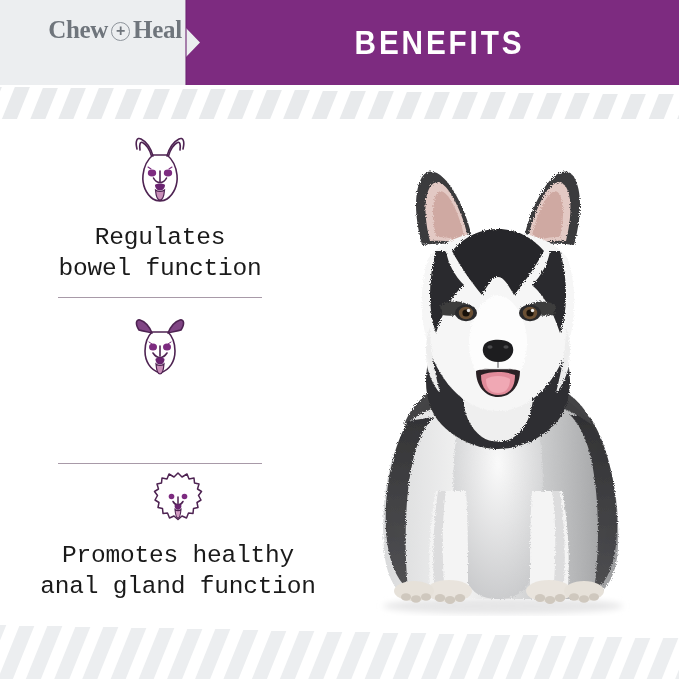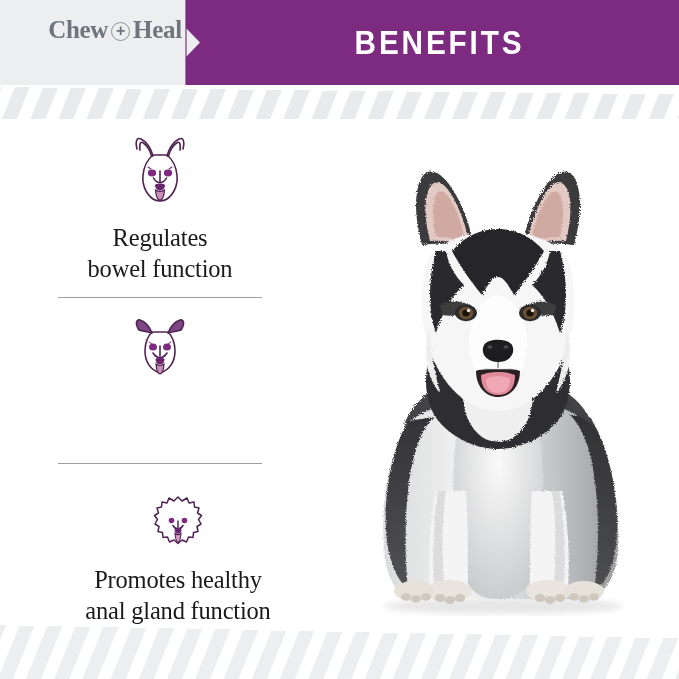--- a/index.html
+++ b/index.html
@@ -71,21 +71,21 @@
   }
   .benefit {
     position:absolute; left:0; width:320px; text-align:center;
   }
   .benefit-icon {
     display:flex; align-items:flex-end; justify-content:center;
     height:80px;
   }
   .benefit-icon svg { display:block; }
   .benefit-label {
-    font-family:Liberation Serif, serif;
+    font-family:Liberation Mono, monospace;
     font-size:24.5px; font-weight:400; color:#1a1a1a;
     line-height:1.26; letter-spacing:-0.2px;
     white-space:pre-line; margin-top:10px;
   }
   .divider {
     position:absolute; left:58px; width:204px; height:1px;
     background:#a89aa8;
   }
 
   
@@ -188,21 +188,21 @@
         <g stroke="#7d2b80" stroke-width="1" fill="none" stroke-linecap="round">
           <path d="M30 30 L33 32"></path>
             <path d="M52 30 L49 32"></path>
         </g>
       </svg>
     </div>
   </div>
 
   <div class="divider" style="top:344px;"></div>
 
-  <div class="benefit" style="top:356px;padding-left:36px;">
+  <div class="benefit" style="top:332px;padding-left:36px;">
     <div class="benefit-icon">
       <svg width="78" height="64" viewBox="0 0 78 64">
         <g fill="none" stroke="#4e2352" stroke-width="1.5" stroke-linejoin="round" stroke-linecap="round">
           <path d="M39 6
                    L43 10 L48 7 L50 12 L55 11 L55.5 16 L60 17 L58.5 22 L62.5 24.5 L59.5 28.5
                    L62 33 L58 35.5 L59 40.5 L54.5 41.5 L54 46.5 L49.5 46 L47.5 51 L43 49 L39 52.5
                    L35 49 L30.5 51 L28.5 46 L24 46.5 L23.5 41.5 L19 40.5 L20 35.5 L16 33
                    L18.5 28.5 L15.5 24.5 L19.5 22 L18 17 L22.5 16 L23 11 L28 12 L30 7 L35 10 Z"></path>
           <path d="M39 30 L39 37"></path>
           <path d="M34 34.5 C35.5 37 37 38 39 38 C41 38 42.5 37 44 34.5"></path>

